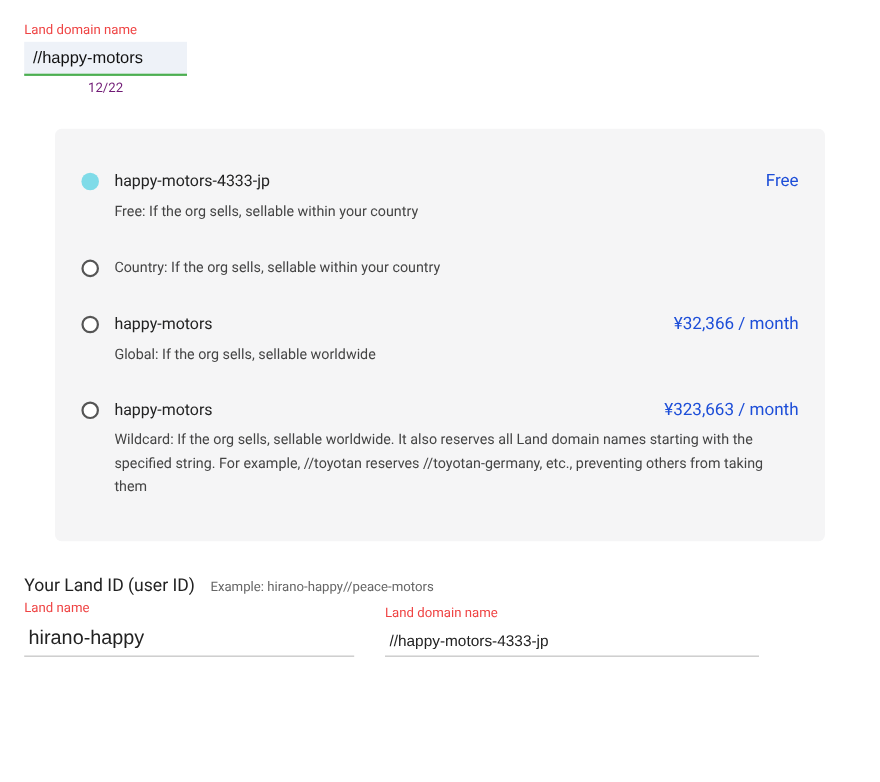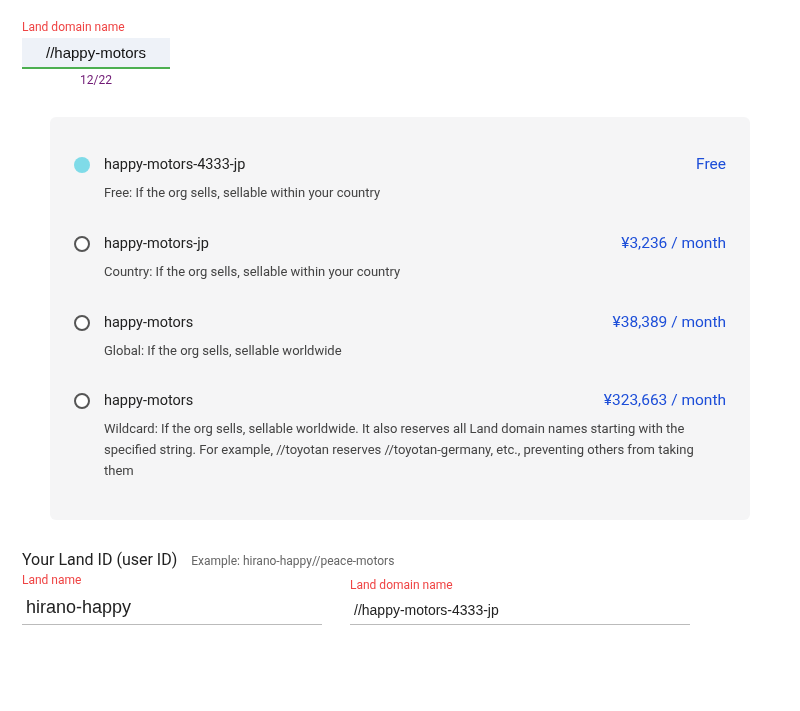--- a/index.html
+++ b/index.html
@@ -16,21 +16,21 @@
   .field-wrap { display: flex; flex-direction: column; }
   .small-label {
     font-size: 12px;
     color: #ef4444;
     margin-bottom: 4px;
   }
   .input-underlined {
     border: none;
     border-bottom: 2px solid #4caf50;
     background: #eef2f8;
-    padding: 6px 24px;
+    padding: 6px 8px;
     font-size: 15px;
     outline: none;
     width: 148px;
     color: #111;
   }
   .input-plain {
     border: none;
     border-bottom: 1px solid #bbb;
     background: transparent;
     padding: 6px 4px;
@@ -139,34 +139,30 @@
           <div class="option-name">happy-motors-4333-jp</div>
           <div class="option-price">Free</div>
         </div>
         <div class="option-desc">Free: If the org sells, sellable within your country</div>
       </div>
     </div>
 
     <div class="option">
       <div class="radio"></div>
       <div class="option-body">
-        <div class="option-head">
-          <div class="option-name">happy-motors-jp</div>
-          <div class="option-price">¥3,236 / month</div>
-        </div>
         <div class="option-desc">Country: If the org sells, sellable within your country</div>
       </div>
     </div>
 
     <div class="option">
       <div class="radio"></div>
       <div class="option-body">
         <div class="option-head">
           <div class="option-name">happy-motors</div>
-          <div class="option-price">¥38,389 / month</div>
+          <div class="option-price">¥32,366 / month</div>
         </div>
         <div class="option-desc">Global: If the org sells, sellable worldwide</div>
       </div>
     </div>
 
     <div class="option">
       <div class="radio"></div>
       <div class="option-body">
         <div class="option-head">
           <div class="option-name">happy-motors</div>

